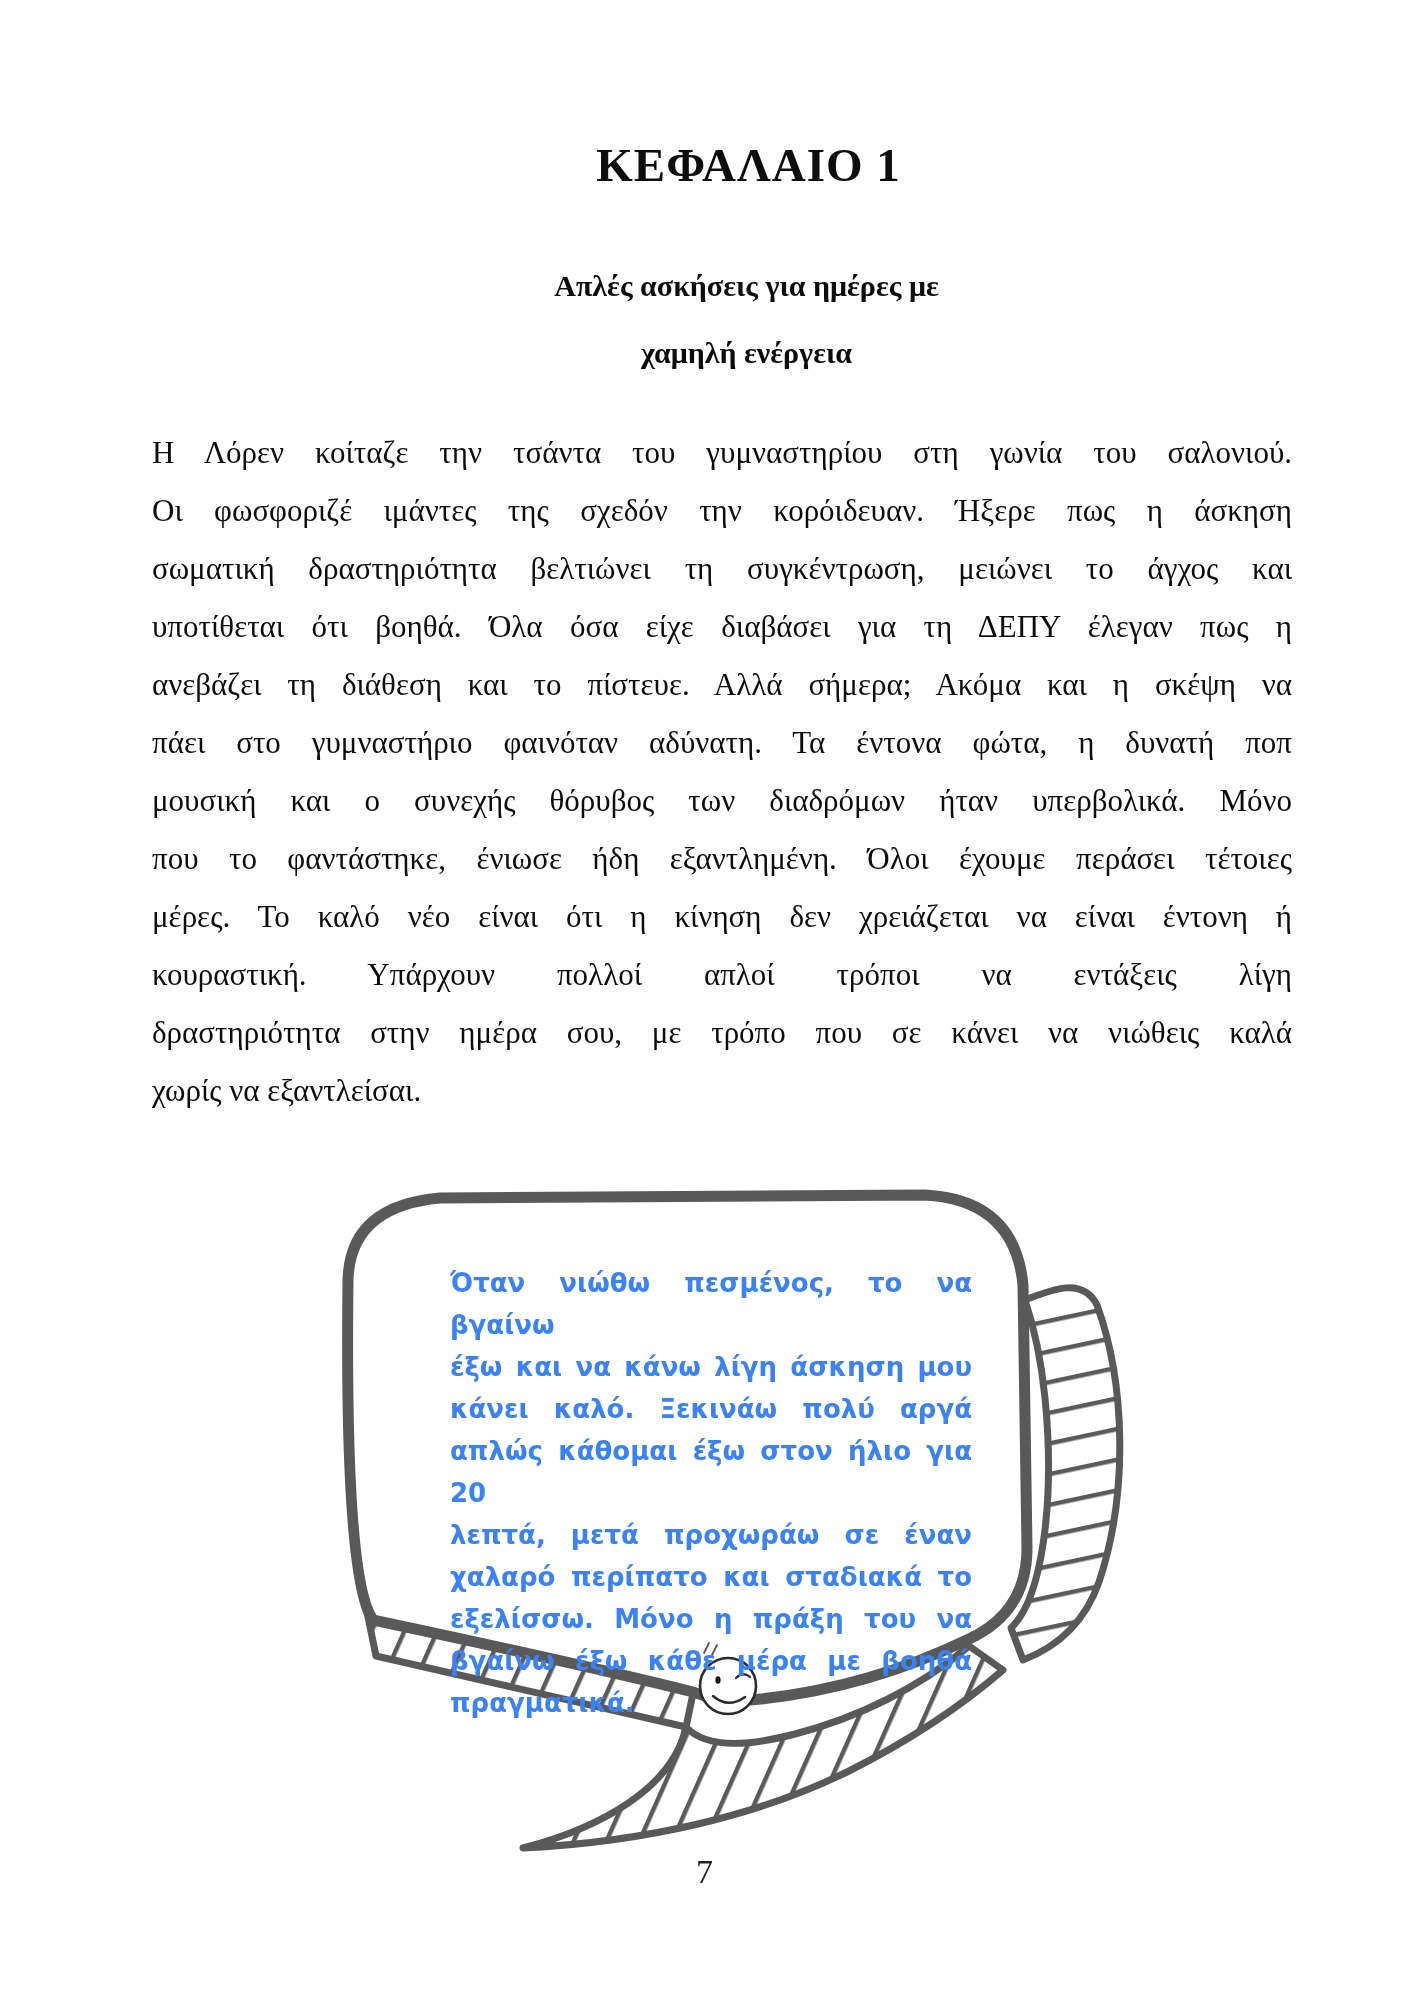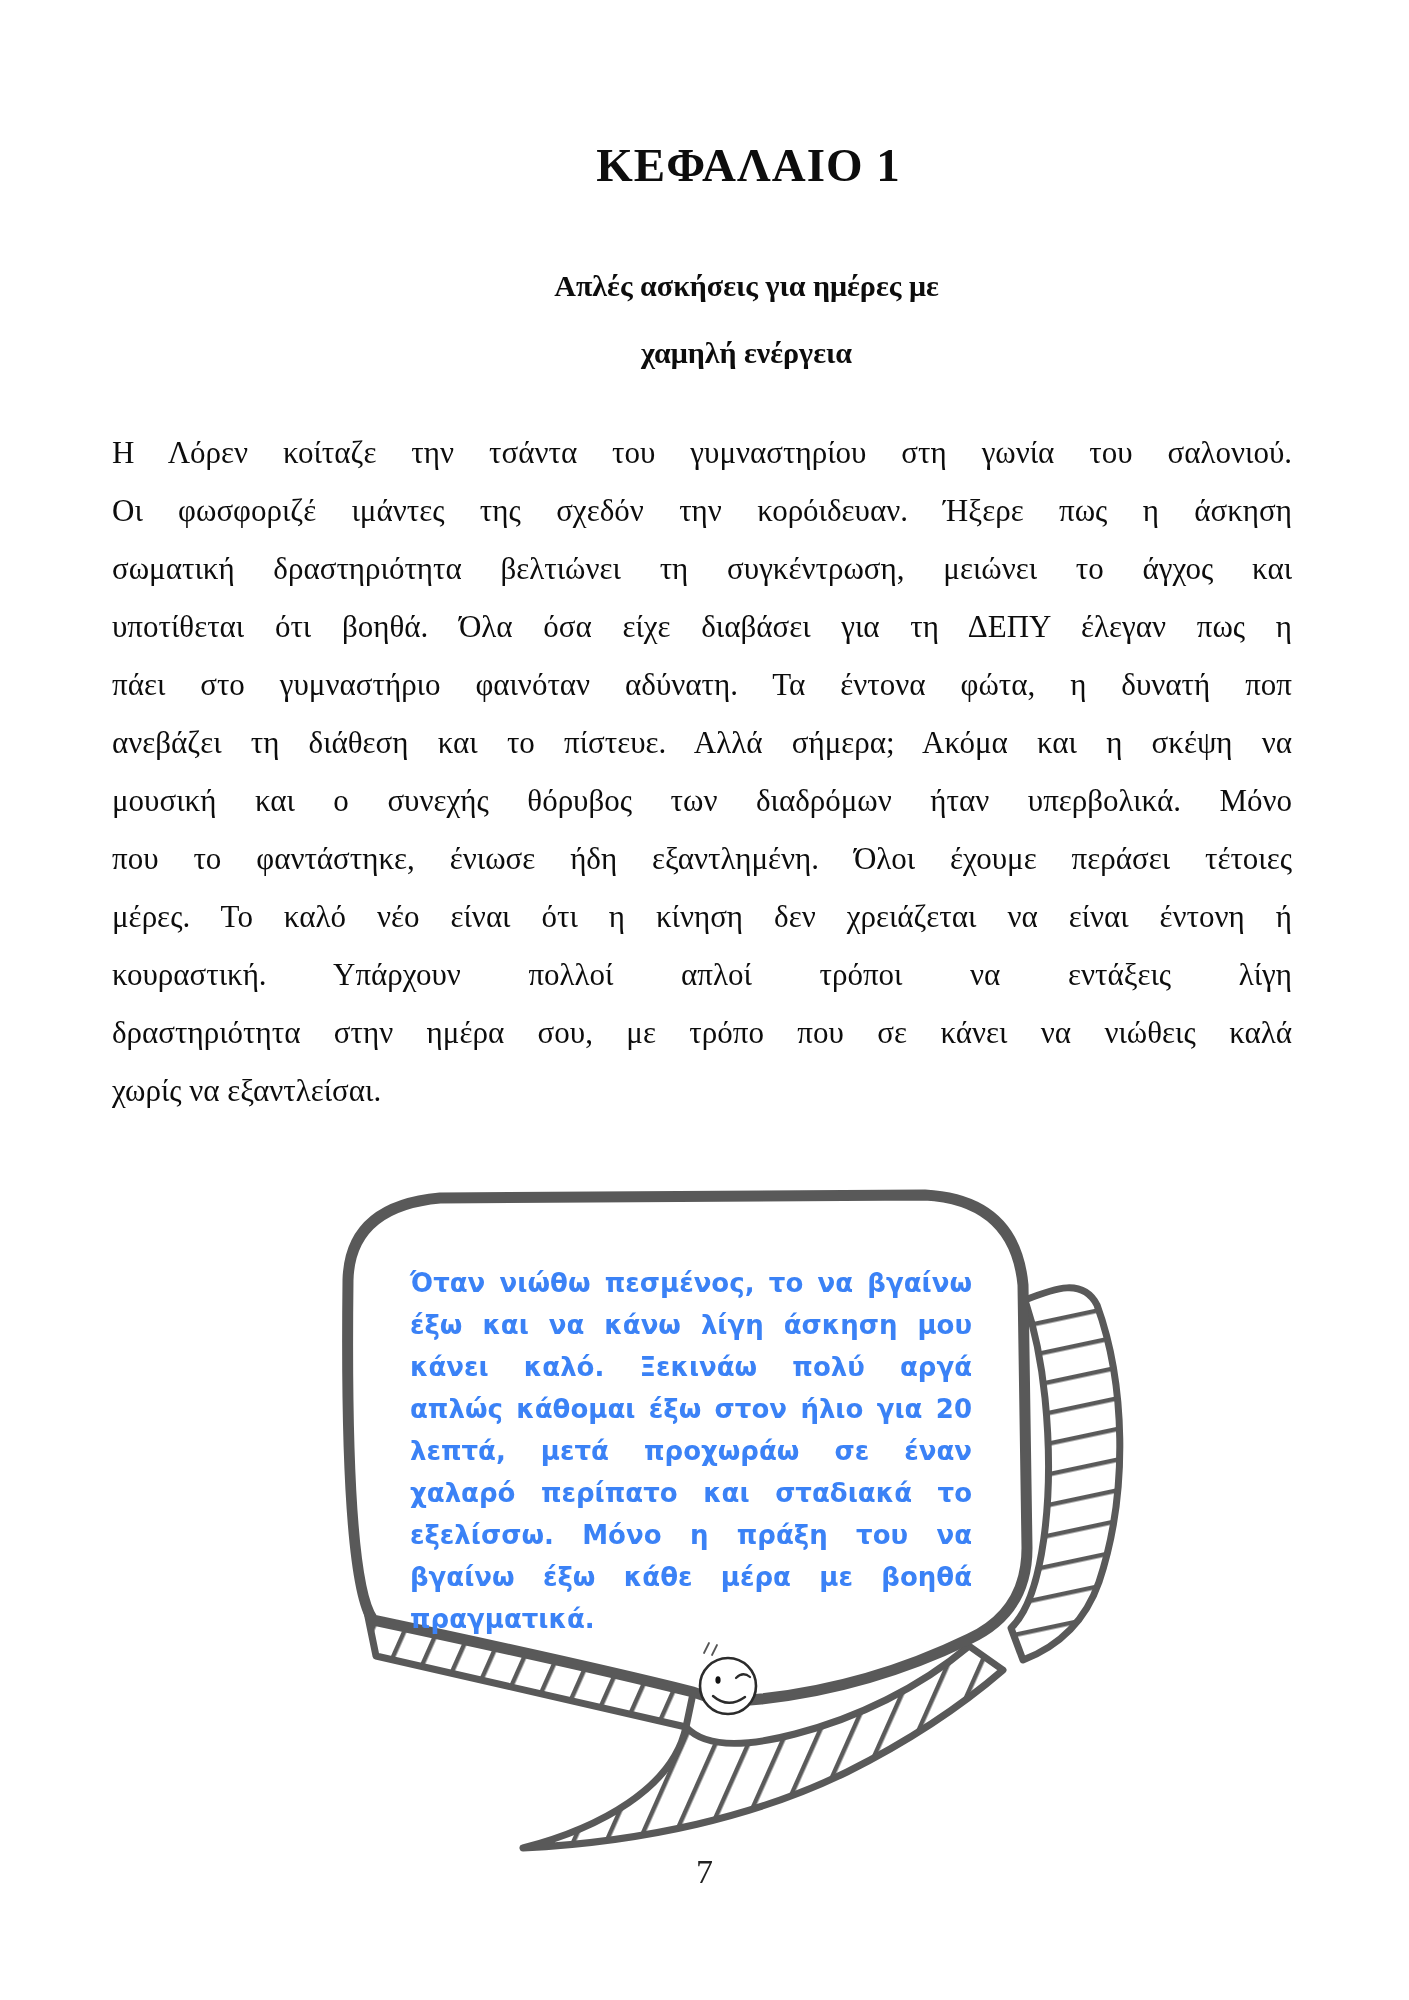--- a/index.html
+++ b/index.html
@@ -20,21 +20,21 @@
   }
   .section-title{
     position:absolute;left:0;top:252px;width:1409px;
     text-align:center;
     font-size:30px;line-height:67px;font-weight:700;margin-left:42px;
   }
   .body-text{
     position:absolute;left:112px;top:424px;width:1180px;
     font-size:31px;line-height:58px;
   }
-  .jline{text-align:justify;text-align-last:justify;}
+  .jline{text-align:justify;text-align-last:justify;margin-left:40px;}
   .jline.last{text-align-last:left;}
   .bubble-wrap{position:absolute;left:255px;top:1150px;width:900px;height:740px;}
   .bubble-wrap svg{position:absolute;left:0;top:0;}
   .bubble-text{
     position:absolute;left:155px;top:112px;width:562px;
     font-family:"DejaVu Sans","Liberation Sans",sans-serif;
     font-weight:700;font-size:26px;line-height:42px;
     color:#3b82f6;
   }
   .page-number{
@@ -52,22 +52,22 @@
   <div class="section-title">
     <div>Απλές ασκήσεις για ημέρες με</div>
     <div>χαμηλή ενέργεια</div>
   </div>
 
   <div class="body-text">
     <div class="jline">Η Λόρεν κοίταζε την τσάντα του γυμναστηρίου στη γωνία του σαλονιού.</div>
     <div class="jline">Οι φωσφοριζέ ιμάντες της σχεδόν την κορόιδευαν. Ήξερε πως η άσκηση</div>
     <div class="jline">σωματική δραστηριότητα βελτιώνει τη συγκέντρωση, μειώνει το άγχος και</div>
     <div class="jline">υποτίθεται ότι βοηθά. Όλα όσα είχε διαβάσει για τη ΔΕΠΥ έλεγαν πως η</div>
+    <div class="jline">ανεβάζει τη διάθεση και το πίστευε. Αλλά σήμερα; Ακόμα και η σκέψη να</div>
     <div class="jline">πάει στο γυμναστήριο φαινόταν αδύνατη. Τα έντονα φώτα, η δυνατή ποπ</div>
-    <div class="jline">ανεβάζει τη διάθεση και το πίστευε. Αλλά σήμερα; Ακόμα και η σκέψη να</div>
     <div class="jline">μουσική και ο συνεχής θόρυβος των διαδρόμων ήταν υπερβολικά. Μόνο</div>
     <div class="jline">που το φαντάστηκε, ένιωσε ήδη εξαντλημένη. Όλοι έχουμε περάσει τέτοιες</div>
     <div class="jline">μέρες. Το καλό νέο είναι ότι η κίνηση δεν χρειάζεται να είναι έντονη ή</div>
     <div class="jline">κουραστική. Υπάρχουν πολλοί απλοί τρόποι να εντάξεις λίγη</div>
     <div class="jline">δραστηριότητα στην ημέρα σου, με τρόπο που σε κάνει να νιώθεις καλά</div>
     <div class="jline last">χωρίς να εξαντλείσαι.</div>
   </div>
 
   <div class="bubble-wrap">
     <svg width="900" height="740" viewBox="0 0 900 740">

